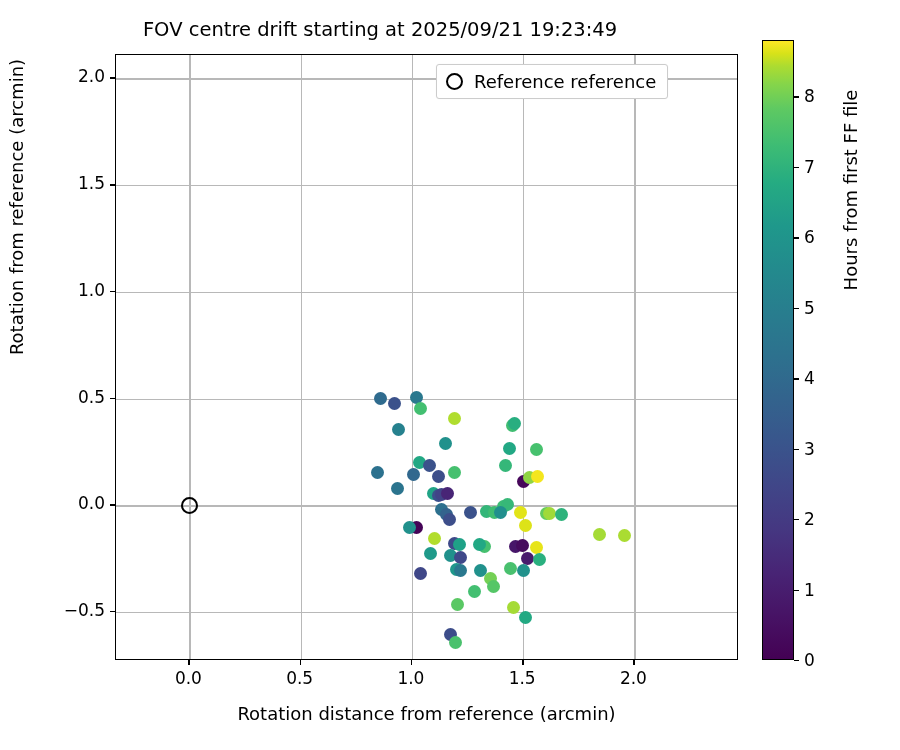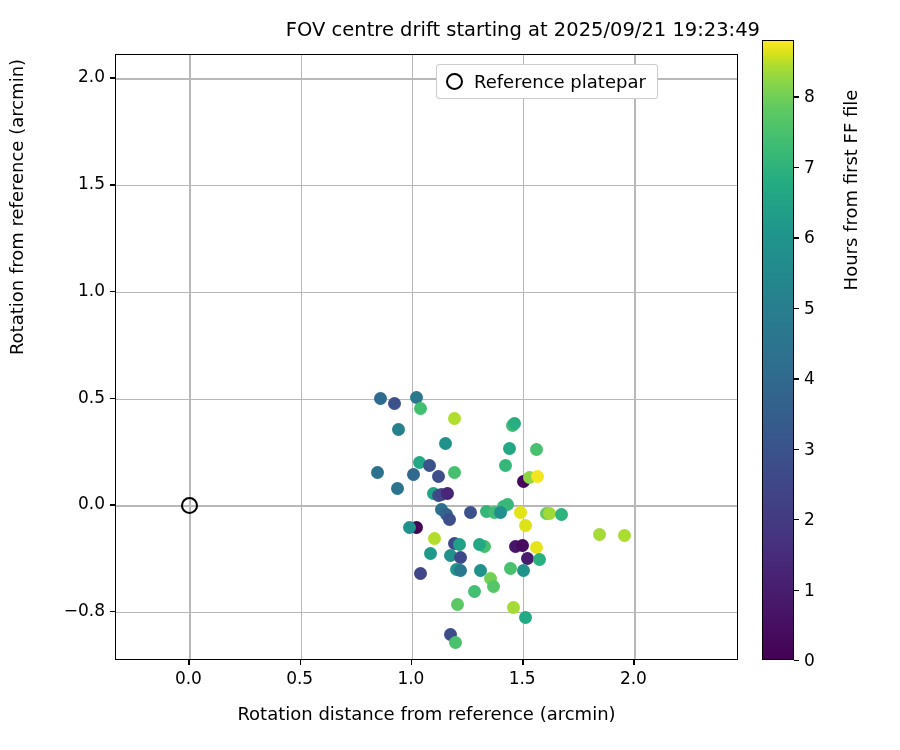--- a/index.html
+++ b/index.html
@@ -15,21 +15,21 @@
     position: relative;
     width: 900px; height: 750px;
     background: #ffffff;
   }
 
   
   #chart-title {
     position: absolute;
     left: 0; top: 18px;
     width: 760px;
-    text-align: right;
+    text-align: center;
     font-size: 19.5px;
     color: #000000;
     white-space: nowrap;
   }
 
   
   #axes {
     position: absolute;
     left: 115px; top: 54px;
     width: 623px; height: 606px;
@@ -276,39 +276,39 @@
       <div class="tick-label x" style="left: 148.425px; top: 668px; width: 80px;">0.0</div>
       <div class="tick-mark x" style="left: 299.675px; top: 660px;"></div>
       <div class="tick-label x" style="left: 259.675px; top: 668px; width: 80px;">0.5</div>
       <div class="tick-mark x" style="left: 410.925px; top: 660px;"></div>
       <div class="tick-label x" style="left: 370.925px; top: 668px; width: 80px;">1.0</div>
       <div class="tick-mark x" style="left: 522.175px; top: 660px;"></div>
       <div class="tick-label x" style="left: 482.175px; top: 668px; width: 80px;">1.5</div>
       <div class="tick-mark x" style="left: 633.425px; top: 660px;"></div>
       <div class="tick-label x" style="left: 593.425px; top: 668px; width: 80px;">2.0</div>
       <div class="tick-mark y" style="left: 110px; top: 610.923px;"></div>
-      <div class="tick-label y" style="left: 5px; top: 599.923px; width: 100px;">−0.8</div>
+      <div class="tick-label y" style="left: 5px; top: 599.923px; width: 100px;">−0.5</div>
       <div class="tick-mark y" style="left: 110px; top: 504.232px;"></div>
       <div class="tick-label y" style="left: 5px; top: 493.232px; width: 100px;">0.0</div>
       <div class="tick-mark y" style="left: 110px; top: 397.542px;"></div>
       <div class="tick-label y" style="left: 5px; top: 386.542px; width: 100px;">0.5</div>
       <div class="tick-mark y" style="left: 110px; top: 290.852px;"></div>
       <div class="tick-label y" style="left: 5px; top: 279.852px; width: 100px;">1.0</div>
       <div class="tick-mark y" style="left: 110px; top: 184.162px;"></div>
       <div class="tick-label y" style="left: 5px; top: 173.162px; width: 100px;">1.5</div>
       <div class="tick-mark y" style="left: 110px; top: 77.4718px;"></div>
       <div class="tick-label y" style="left: 5px; top: 66.4718px; width: 100px;">2.0</div>
     </div>
 
   <div id="xlabel">Rotation distance from reference (arcmin)</div>
   <div id="ylabel">Rotation from reference (arcmin)</div>
 
   <div id="legend">
     <div id="legend-marker"></div>
-    <div id="legend-label">Reference platepar</div>
+    <div id="legend-label">Reference reference</div>
   </div>
 
   <div id="colorbar-wrap">
     <div id="colorbar-gradient"></div>
   </div>
   <div id="cb-ticks-layer">
       <div class="cb-tick" style="left: 794px; top: 660px;"></div>
       <div class="cb-label" style="left: 804px; top: 660px;">0</div>
       <div class="cb-tick" style="left: 794px; top: 589.545px;"></div>
       <div class="cb-label" style="left: 804px; top: 589.545px;">1</div>

